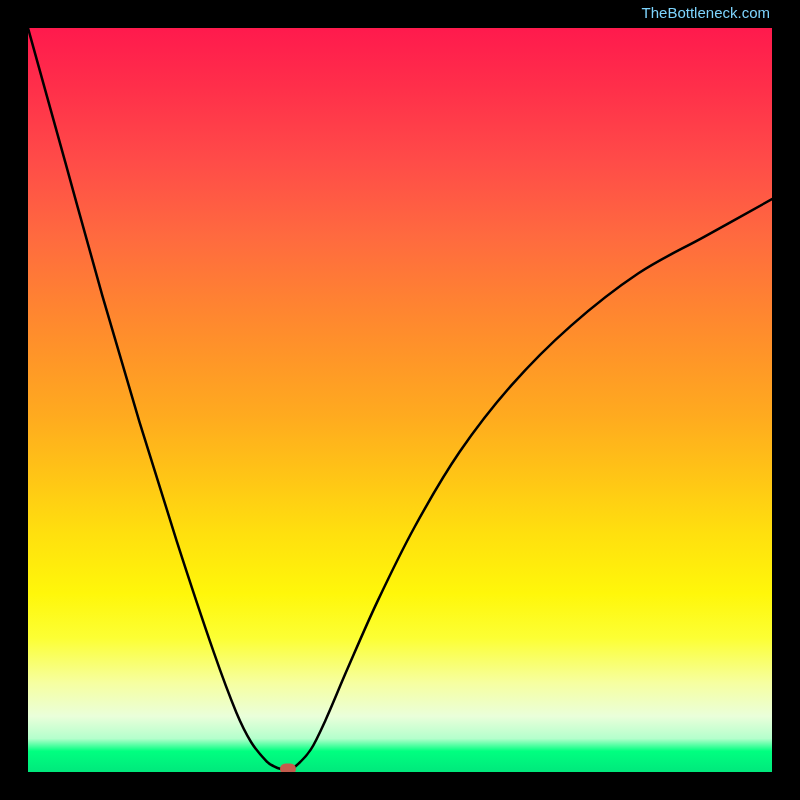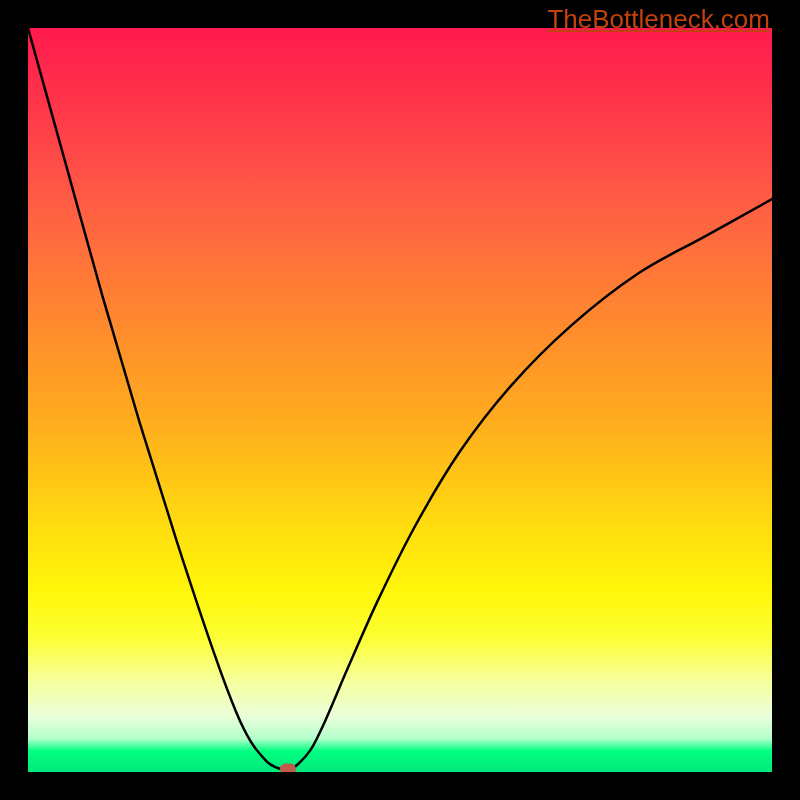--- a/index.html
+++ b/index.html
@@ -42,25 +42,24 @@
       #eaffda 92.5%,
       #b4ffcc 95.5%,
       #00ff80 97.2%,
       #00e87c 100%
     );
   }
   .watermark {
     position: absolute;
     top: 4px;
     right: 30px;
-    color: #c2410c;
-    font-size: 26px;
+    color: #7dd3fc;
+    font-size: 15px;
     letter-spacing: 0px;
     font-weight: 400;
-    text-decoration: underline;
   }
   .curve-svg {
     position: absolute;
     top: 28px;
     left: 28px;
     width: 744px;
     height: 744px;
   }
   .marker {
     position: absolute;

